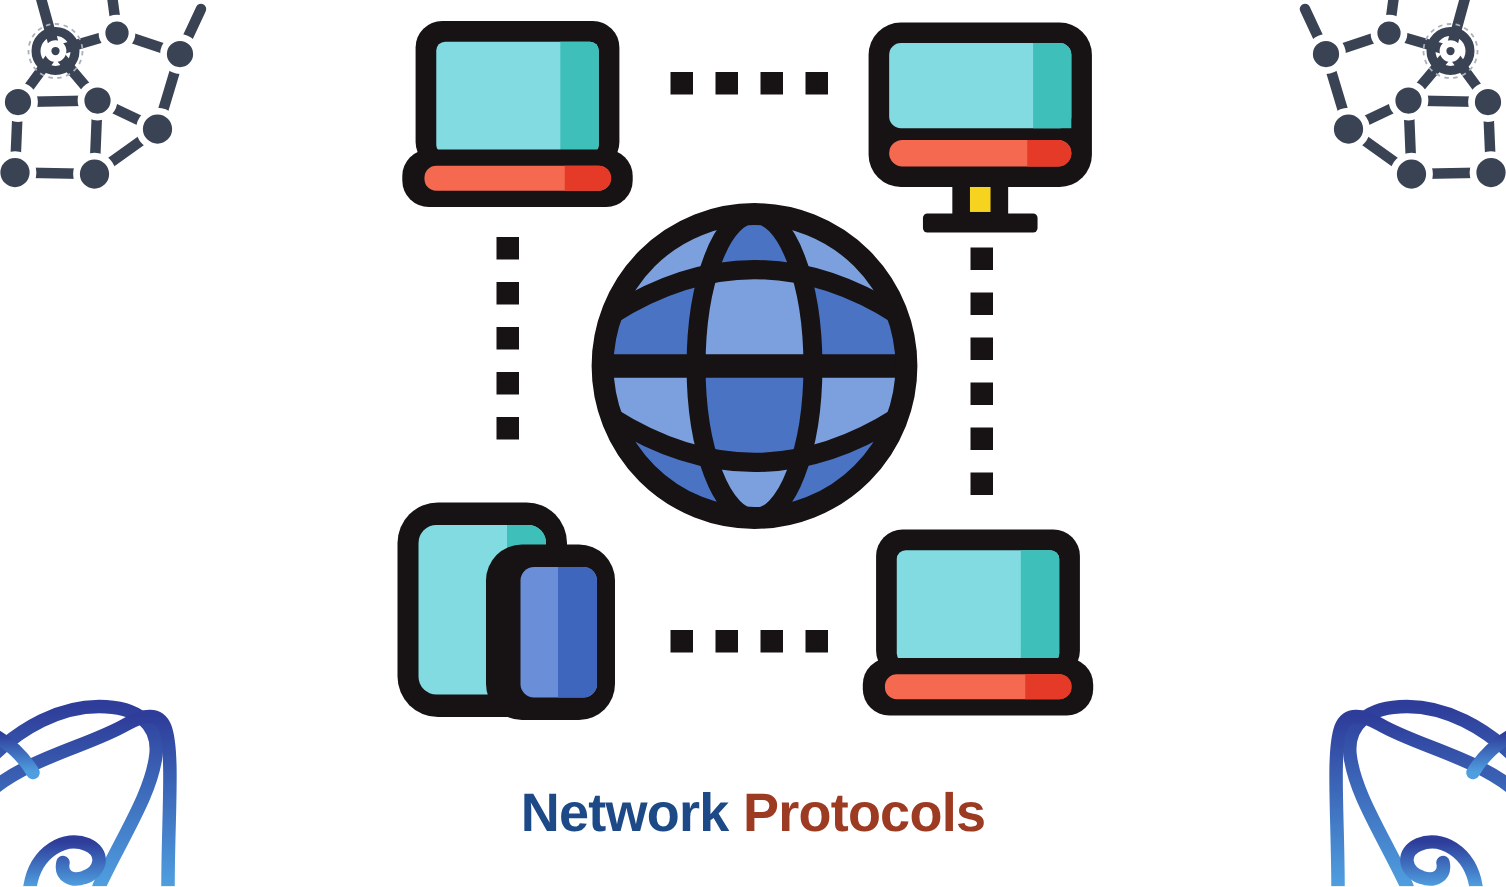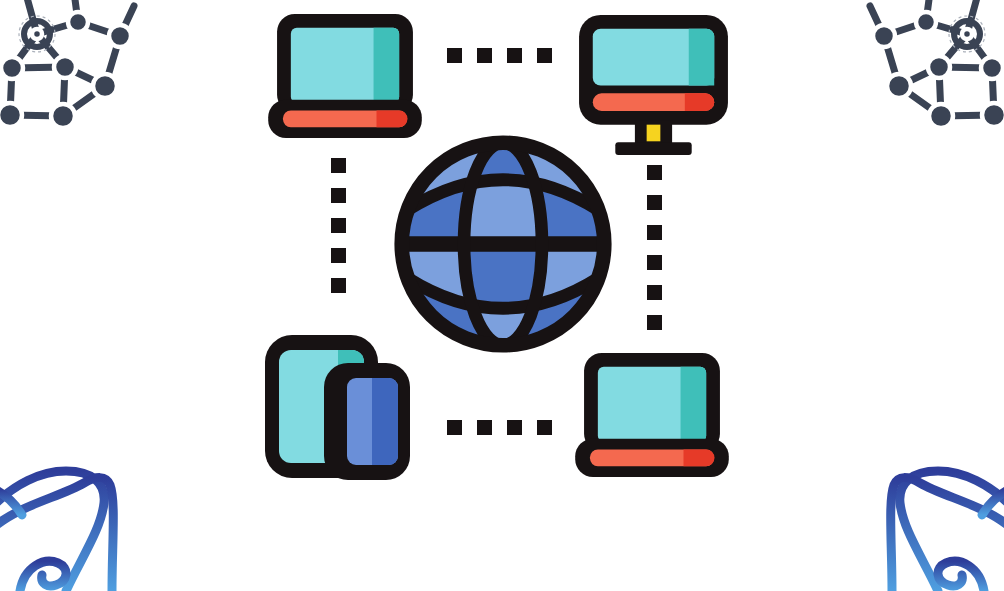--- a/index.html
+++ b/index.html
@@ -245,14 +245,19 @@
     <div class="dot"></div>
     <div class="dot"></div>
   </div>
   <div class="abs dots" style="left:447px;top:420px;">
     <div class="dot"></div>
     <div class="dot"></div>
     <div class="dot"></div>
     <div class="dot"></div>
   </div>
 
+  <div class="abs title">
+    <span class="w1">Network</span>
+    <span> </span>
+    <span class="w2">Protocols</span>
+  </div>
 
 </div>
 
 </body></html>

